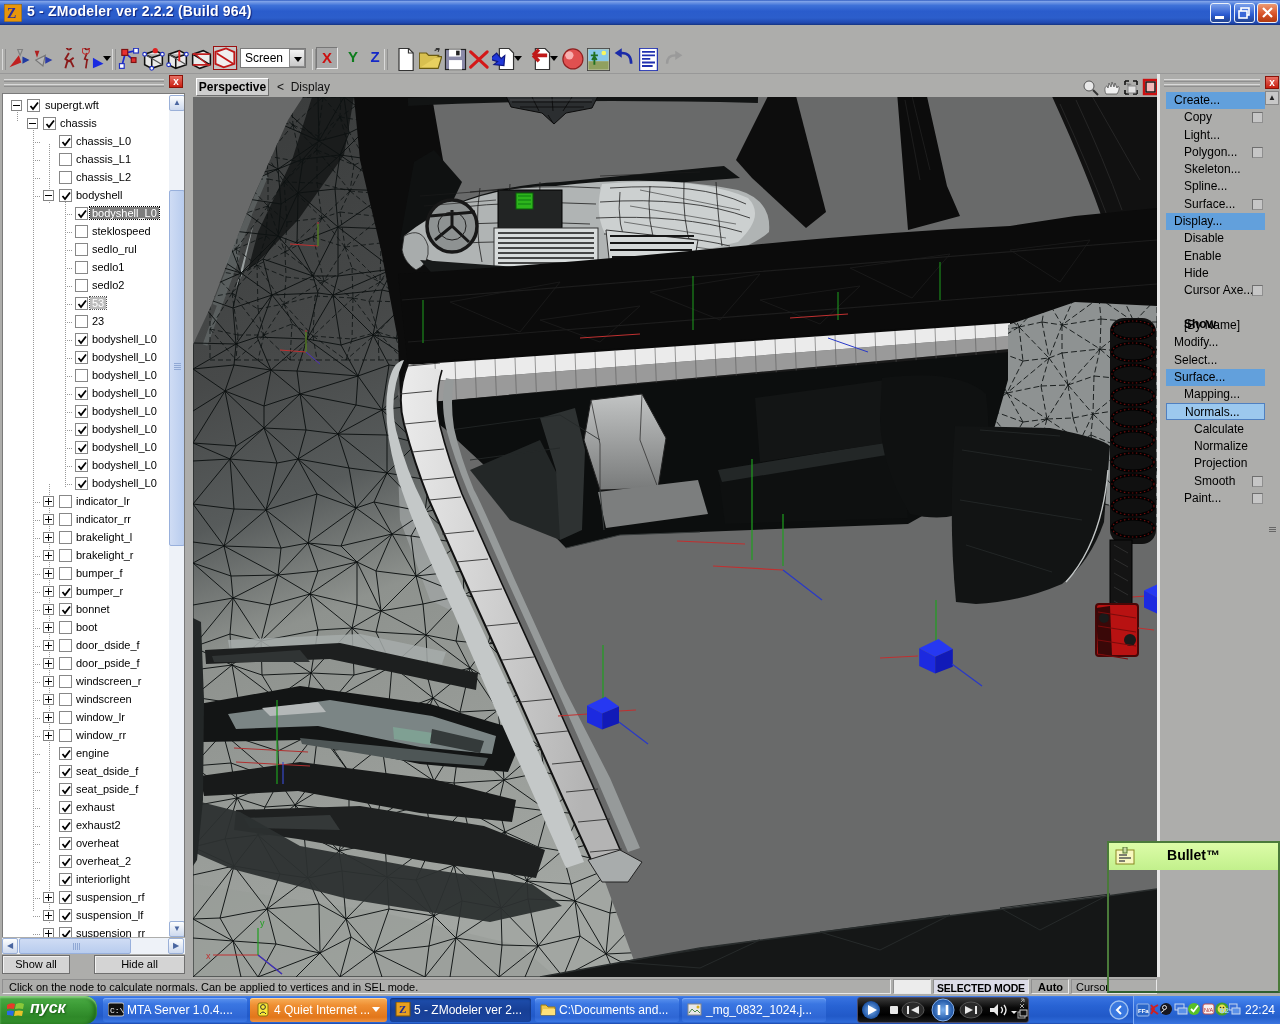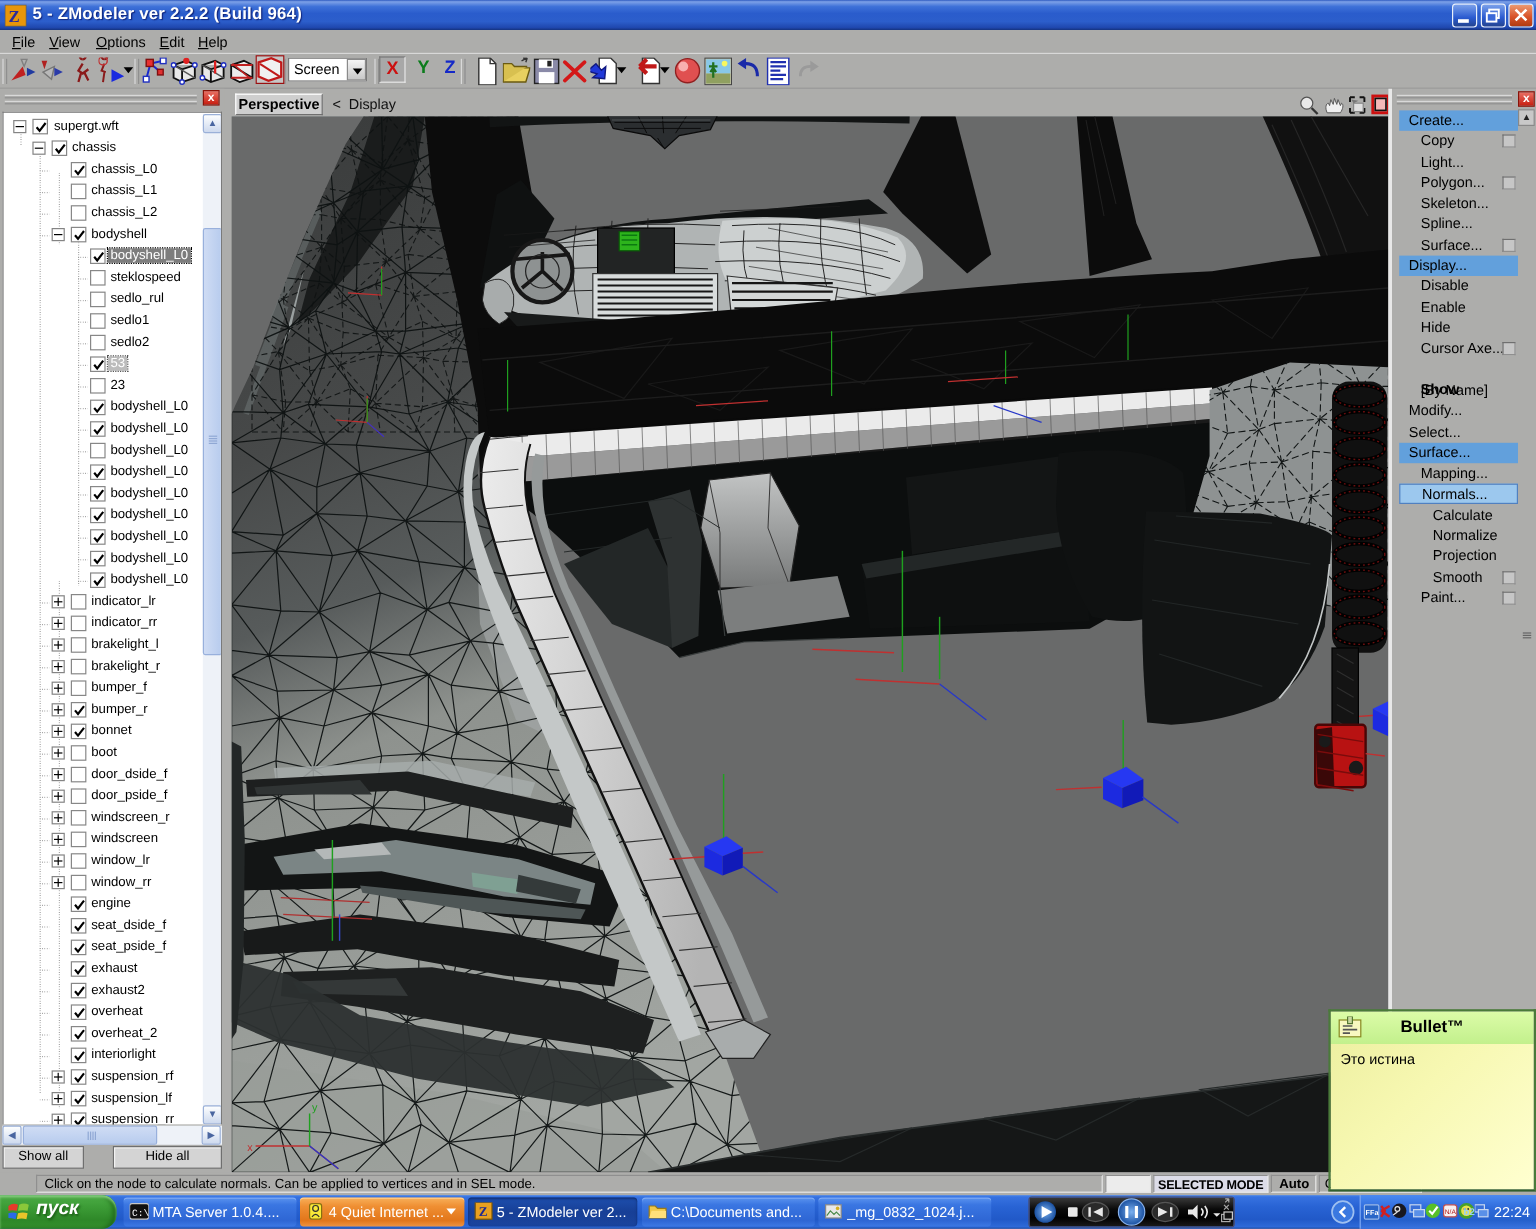--- a/index.html
+++ b/index.html
@@ -15,21 +15,21 @@
 
 #menubar{left:0;top:25px;width:1280px;height:20px;background:#adadab;border-bottom:1px solid #d8d8d8;}
 #menubar span{position:absolute;top:3px;font-size:12px;color:#000;}
 #menubar u{text-decoration:underline;}
 
 #toolbar{left:0;top:46px;width:1280px;height:28px;background:#adadab;border-bottom:1px solid #989898;}
 .grip{position:absolute;top:3px;width:4px;height:21px;border-left:1px solid #d9d9d9;border-right:1px solid #8f8f8f;}
 .ticon{position:absolute;top:2px;width:23px;height:23px;}
 
 #status{left:0;top:977px;width:1280px;height:19px;background:#adadab;}
-.sseg{position:absolute;top:2px;height:15px;border:1px solid #8f8f8f;border-bottom-color:#e8e8e8;border-right-color:#e8e8e8;font-size:11px;color:#000;overflow:hidden;white-space:nowrap;margin-left:28px;}
+.sseg{position:absolute;top:2px;height:15px;border:1px solid #8f8f8f;border-bottom-color:#e8e8e8;border-right-color:#e8e8e8;font-size:11px;color:#000;overflow:hidden;white-space:nowrap;}
 
 #taskbar{left:0;top:996px;width:1280px;height:28px;background:linear-gradient(180deg,#4584ee 0%,#3671e0 6%,#2863d4 35%,#2159c8 72%,#2e6ad8 94%,#1c48a8 100%);}
 .task{position:absolute;top:2px;height:24px;border-radius:3px;color:#fff;font-size:12px;white-space:nowrap;overflow:hidden;
  background:linear-gradient(180deg,#5b93ef 0%,#3a76e2 25%,#2e66d4 80%,#3c78e4 100%);box-shadow:inset 0 1px 0 #7fabf5;}
 .task .ic{display:inline-block;width:16px;height:15px;margin:4px 3px 0 5px;vertical-align:top;}
 .task .tx{display:inline-block;margin-top:5px;}
 #tray{position:absolute;left:1133px;top:0;width:147px;height:28px;background:linear-gradient(180deg,#4a8af2 0%,#2e6ada 40%,#2560cc 75%,#3a74e0 100%);border-left:1px solid #7fabf5;}
 #clock{position:absolute;right:5px;top:7px;color:#fff;font-size:12px;}
 
 #lpanel{left:0;top:74px;width:187px;height:903px;background:#adadab;}
@@ -88,27 +88,20 @@
       <span class="tbtn b1"><svg width="19" height="18">
           <rect x="4" y="12" width="9" height="3" fill="#fff"></rect>
         </svg></span>
       <span class="tbtn b2"><svg width="19" height="18">
           <rect x="6" y="4" width="8" height="7" fill="none" stroke="#fff" stroke-width="1.6"></rect>
           <rect x="4" y="7" width="8" height="7" fill="#3a68d8" stroke="#fff" stroke-width="1.6"></rect>
         </svg></span>
       <span class="tbtn b3"><svg width="19" height="18">
           <path d="M5 4 L14 13 M14 4 L5 13" stroke="#fff" stroke-width="2.2"></path>
         </svg></span>
-    </div>
-<div class="abs" id="menubar">
-      <span style="left:10px;"><u>F</u>ile</span>
-      <span style="left:41px;"><u>V</u>iew</span>
-      <span style="left:80px;"><u>O</u>ptions</span>
-      <span style="left:133px;"><u>E</u>dit</span>
-      <span style="left:165px;"><u>H</u>elp</span>
     </div>
 <div class="abs" id="toolbar">
       <div class="grip" style="left:2px;"></div>
       <div class="grip" style="left:112px;"></div>
       <div class="grip" style="left:234px;"></div>
       <div class="grip" style="left:312px;"></div>
       <div class="grip" style="left:384px;"></div>
       <span class="ticon" style="left:8px;"><svg width="23" height="23" viewBox="0 0 23 23">
           <g transform="translate(11.5,11.5) scale(1.18) translate(-11.5,-11.5)">
             <path d="M3 18 L11 8 L13 14 Z" fill="#c02020"></path>
@@ -1106,16 +1099,13 @@
     </div>
 <div class="abs" id="sticky">
       <div id="shead">
         <svg style="position:absolute;left:6px;top:4px;" width="20" height="19" viewBox="0 0 20 19">
           <rect x="1" y="3" width="18" height="14" fill="#f8f8c0" stroke="#888820"></rect>
           <rect x="8" y="0" width="4" height="6" fill="#c8d8a0" stroke="#557733"></rect>
           <path d="M4 8 h8 M4 11 h12 M4 14 h6" stroke="#555" stroke-width="1.4"></path>
         </svg>
         <span class="t">Bullet™</span>
       </div>
-      <div id="sbody">
-        <span class="t">Это истина</span>
-      </div>
     </div>
 </div>
 </body></html>

